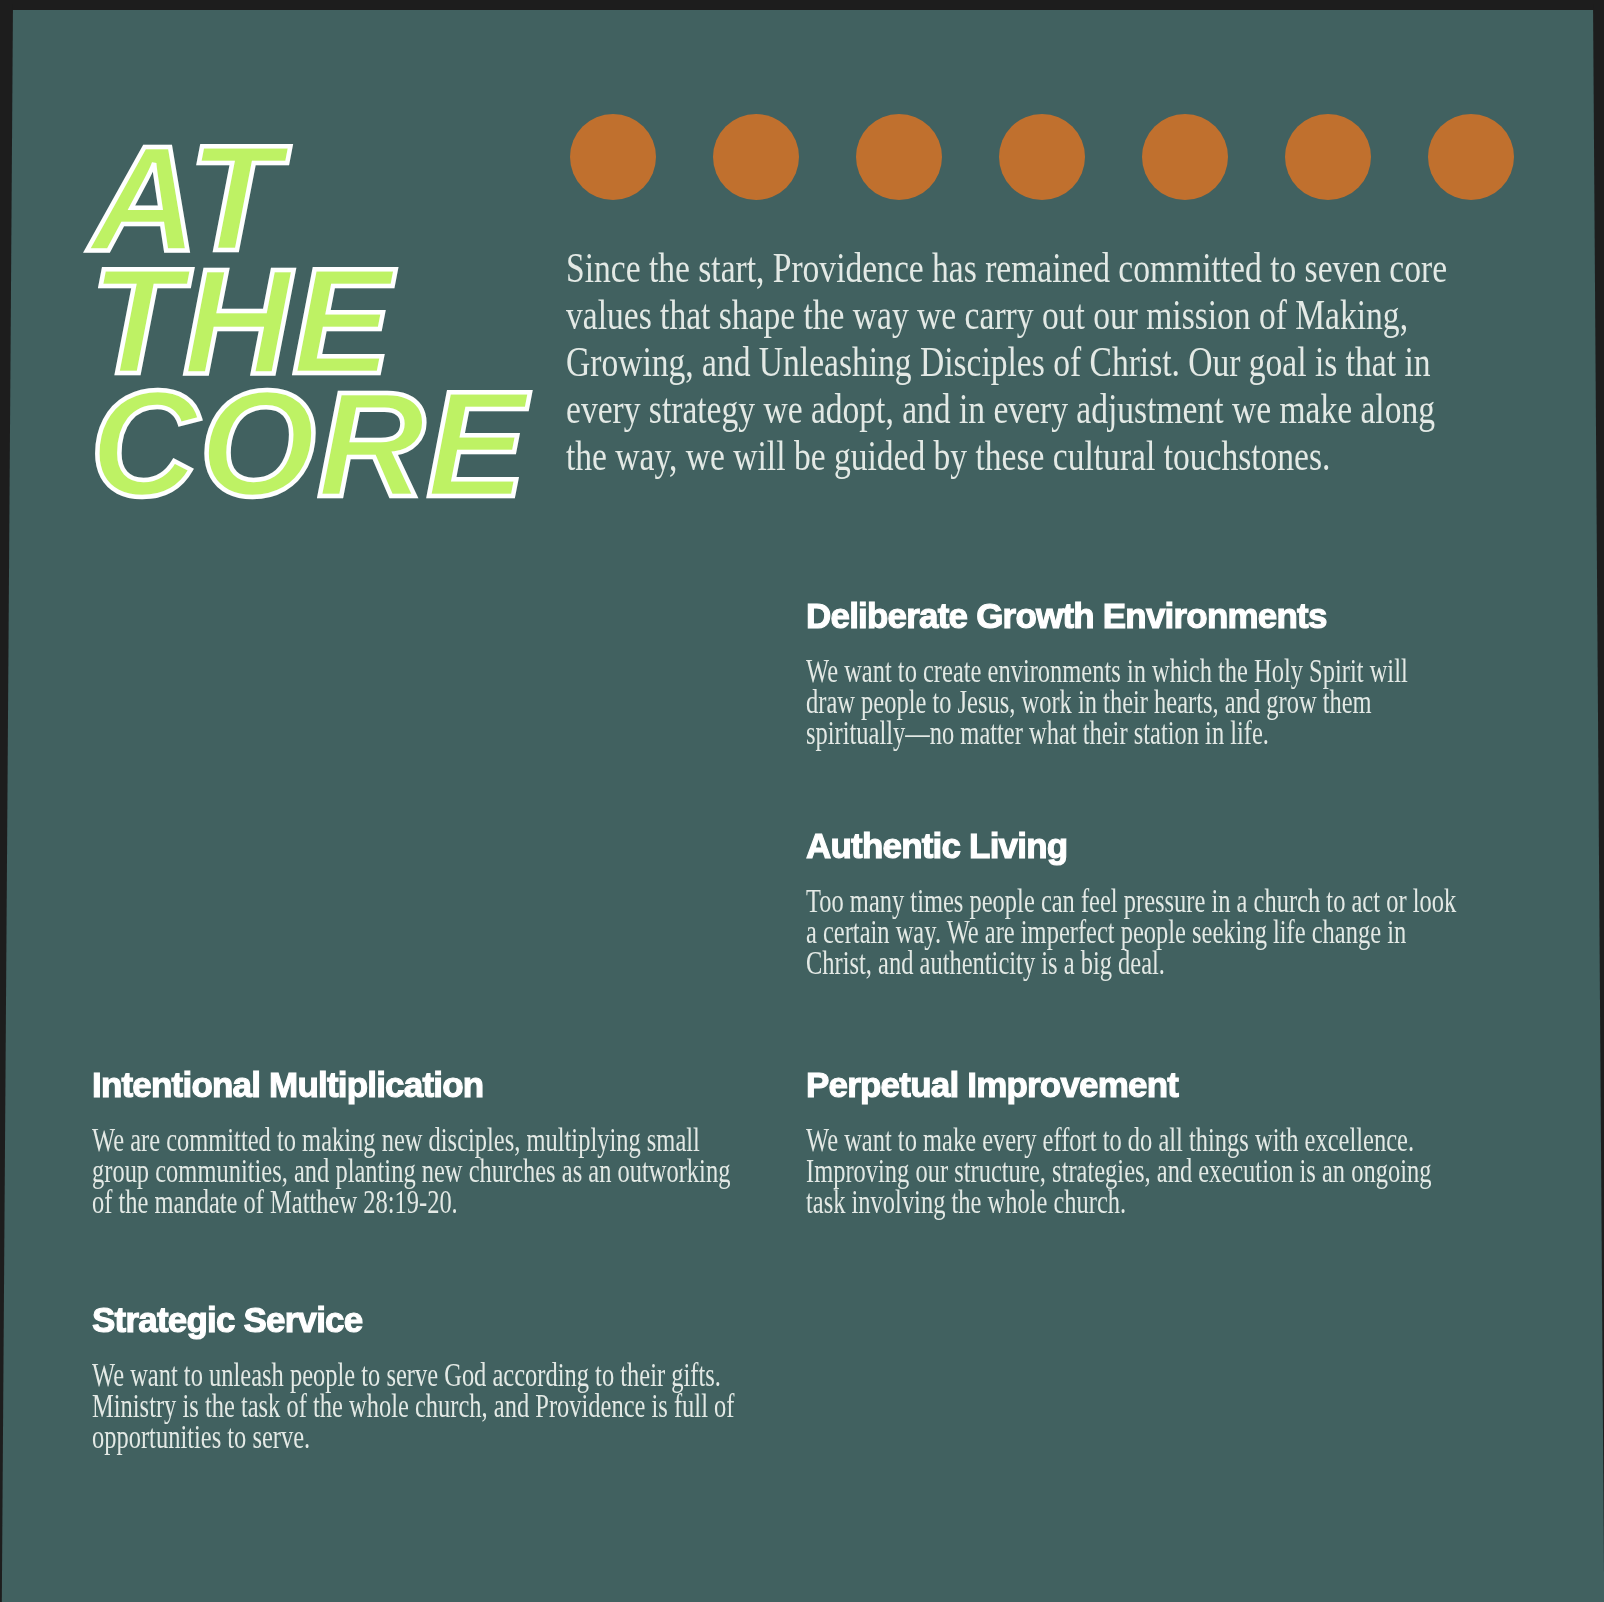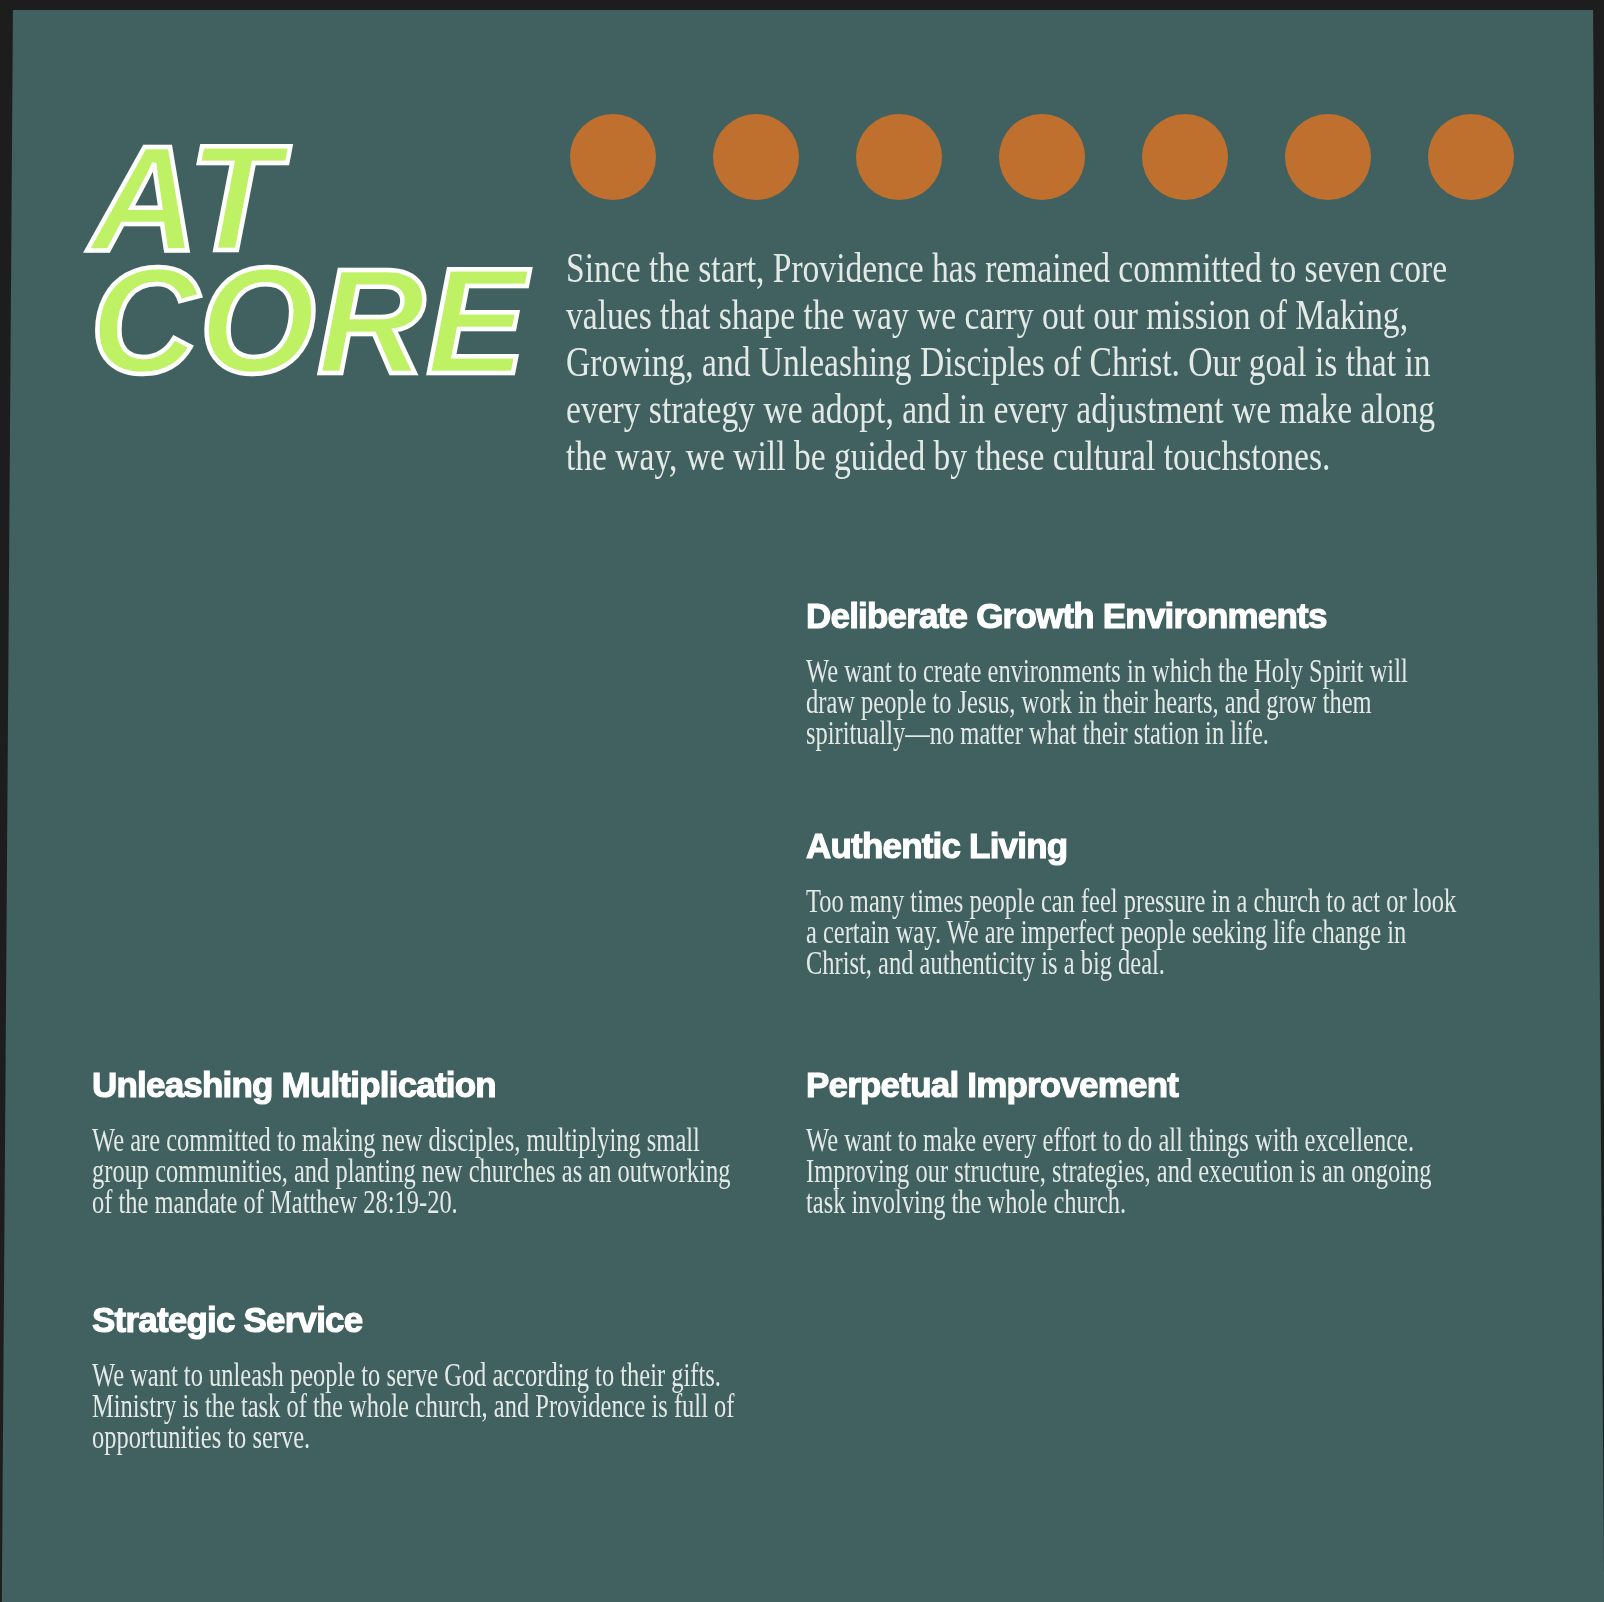--- a/index.html
+++ b/index.html
@@ -54,39 +54,40 @@
     white-space:pre-wrap;
   }
 </style>
 </head>
 <body>
 
 <div class="page">
 
   <div class="title">
     <div>AT</div>
+    <div>THE</div>
     <div>CORE</div>
   </div>
 
   <div class="dot-row">
     <span class="dot"></span>
     <span class="dot"></span>
     <span class="dot"></span>
     <span class="dot"></span>
     <span class="dot"></span>
     <span class="dot"></span>
     <span class="dot"></span>
   </div>
 
   <p class="intro">Since the start, Providence has remained committed to seven core values that shape the way we carry out our mission of Making, Growing, and Unleashing Disciples of Christ. Our goal is that in every strategy we adopt, and in every adjustment we make along the way, we will be guided by these cultural touchstones.</p>
 
 
 
   <section class="sec col-l row-3">
-    <h2>Unleashing Multiplication</h2>
+    <h2>Intentional Multiplication</h2>
     <p>We are committed to making new disciples, multiplying small group communities, and planting new churches as an outworking of the mandate of Matthew 28:19-20.</p>
   </section>
 
   <section class="sec col-l row-4">
     <h2>Strategic Service</h2>
     <p>We want to unleash people to serve God according to their gifts.  Ministry is the task of the whole church, and Providence is full of opportunities to serve.</p>
   </section>
 
   <section class="sec col-r row-1">
     <h2>Deliberate Growth Environments</h2>

